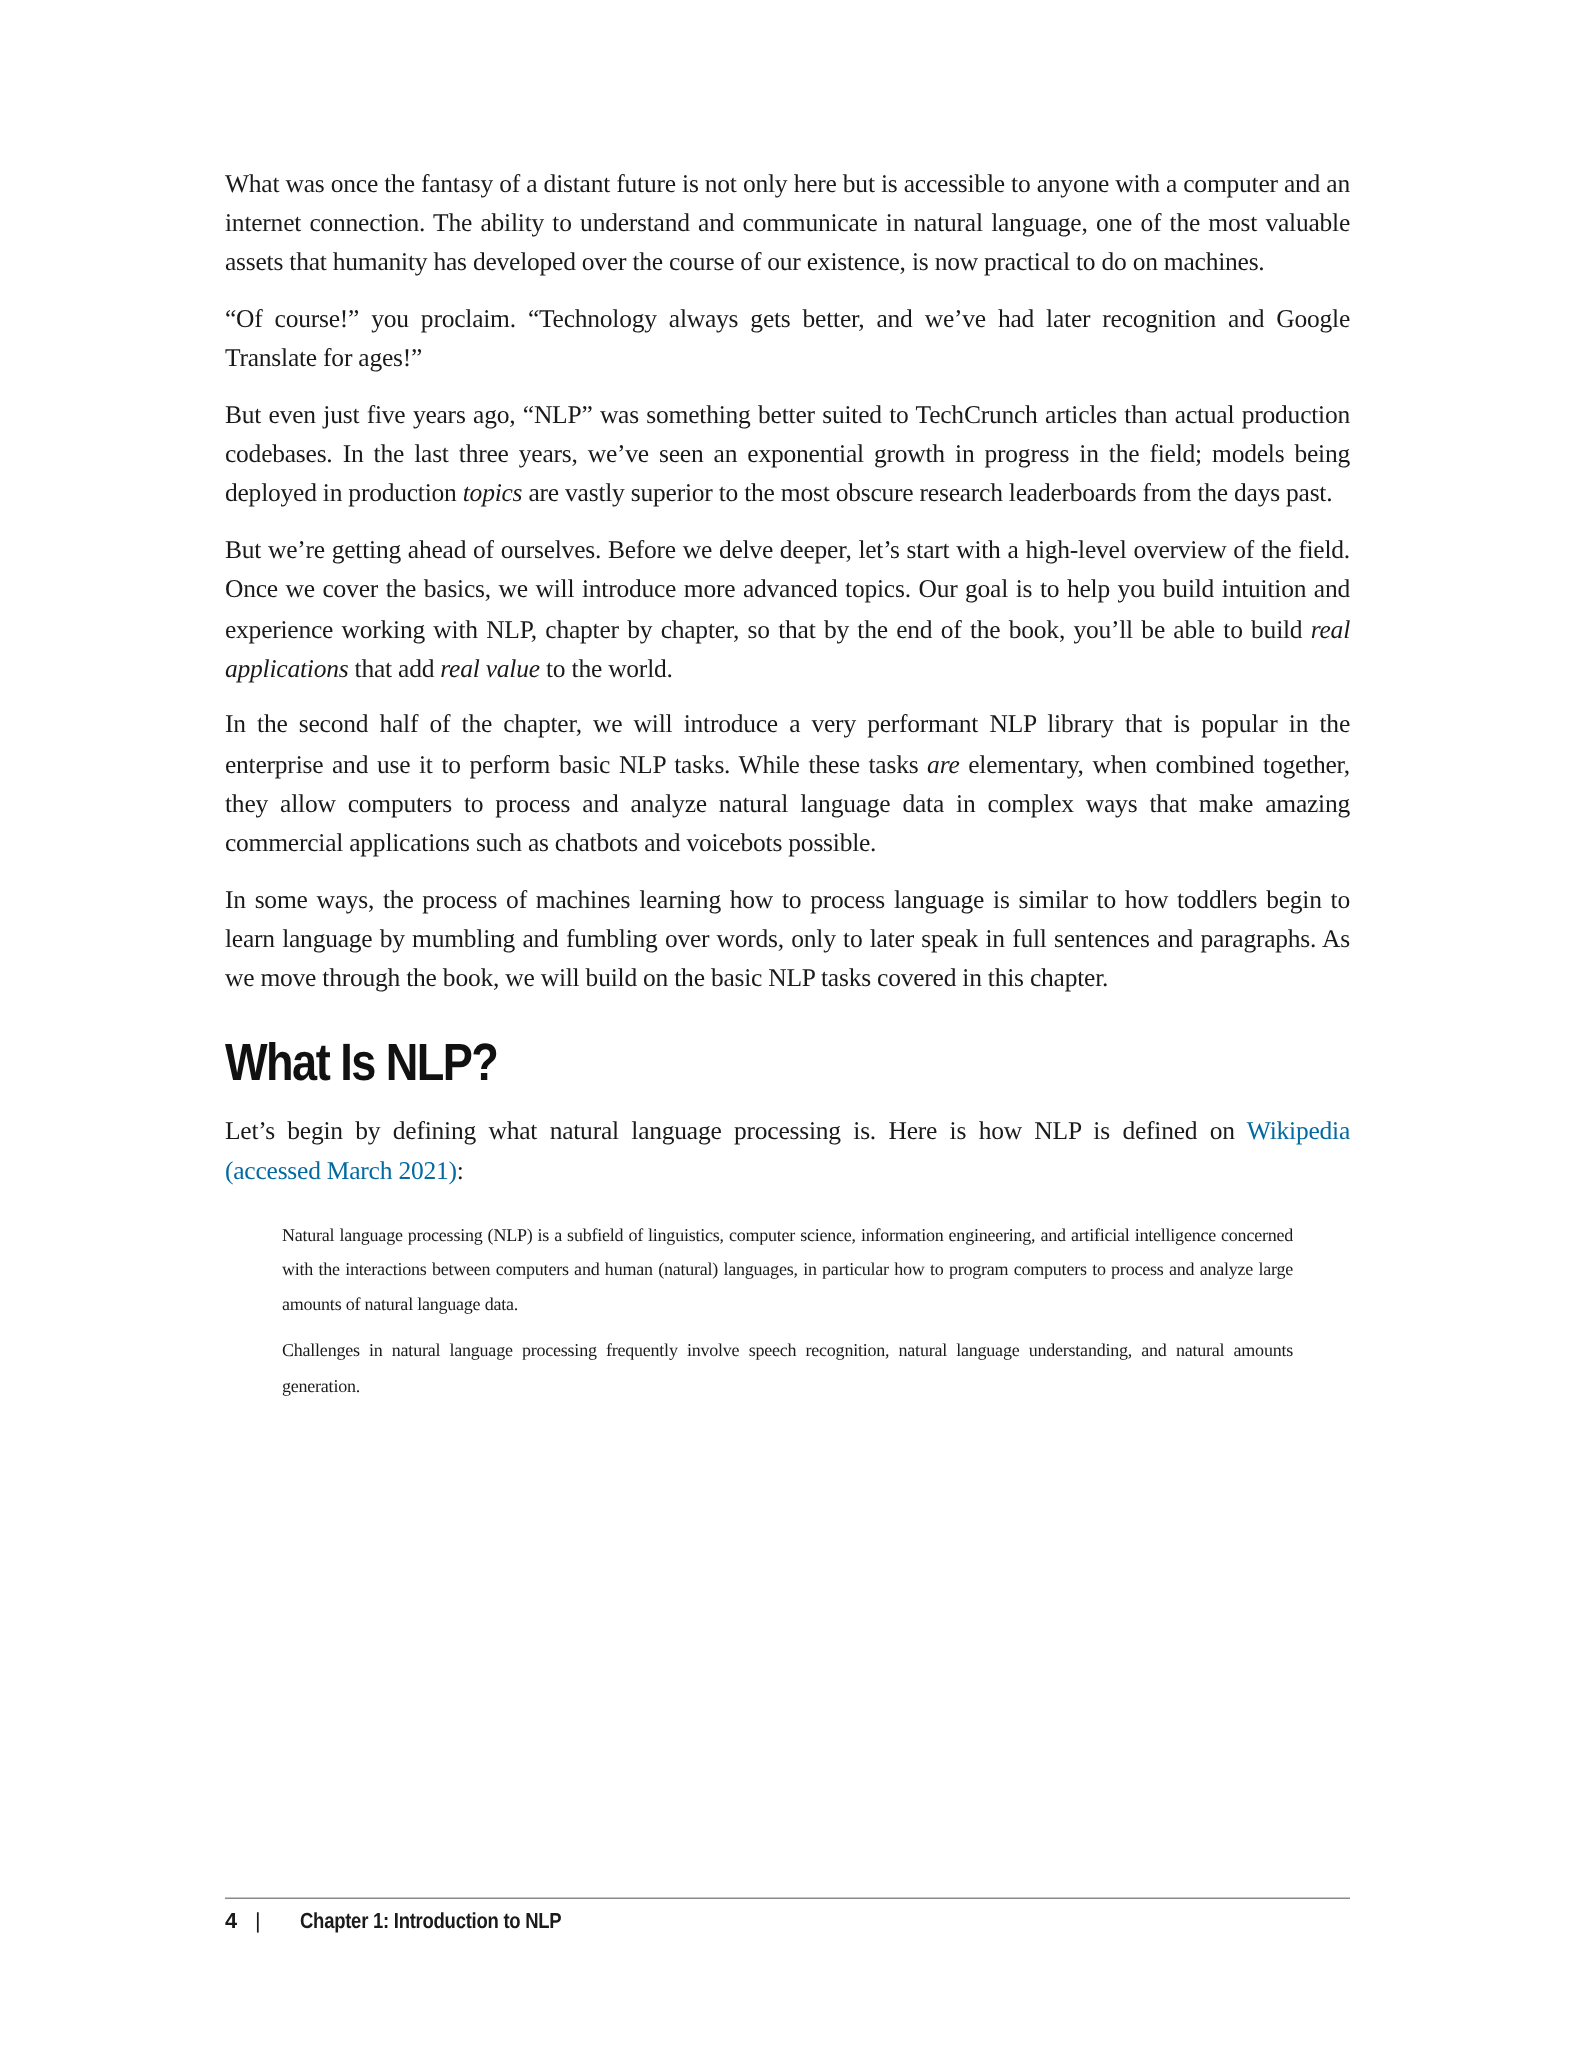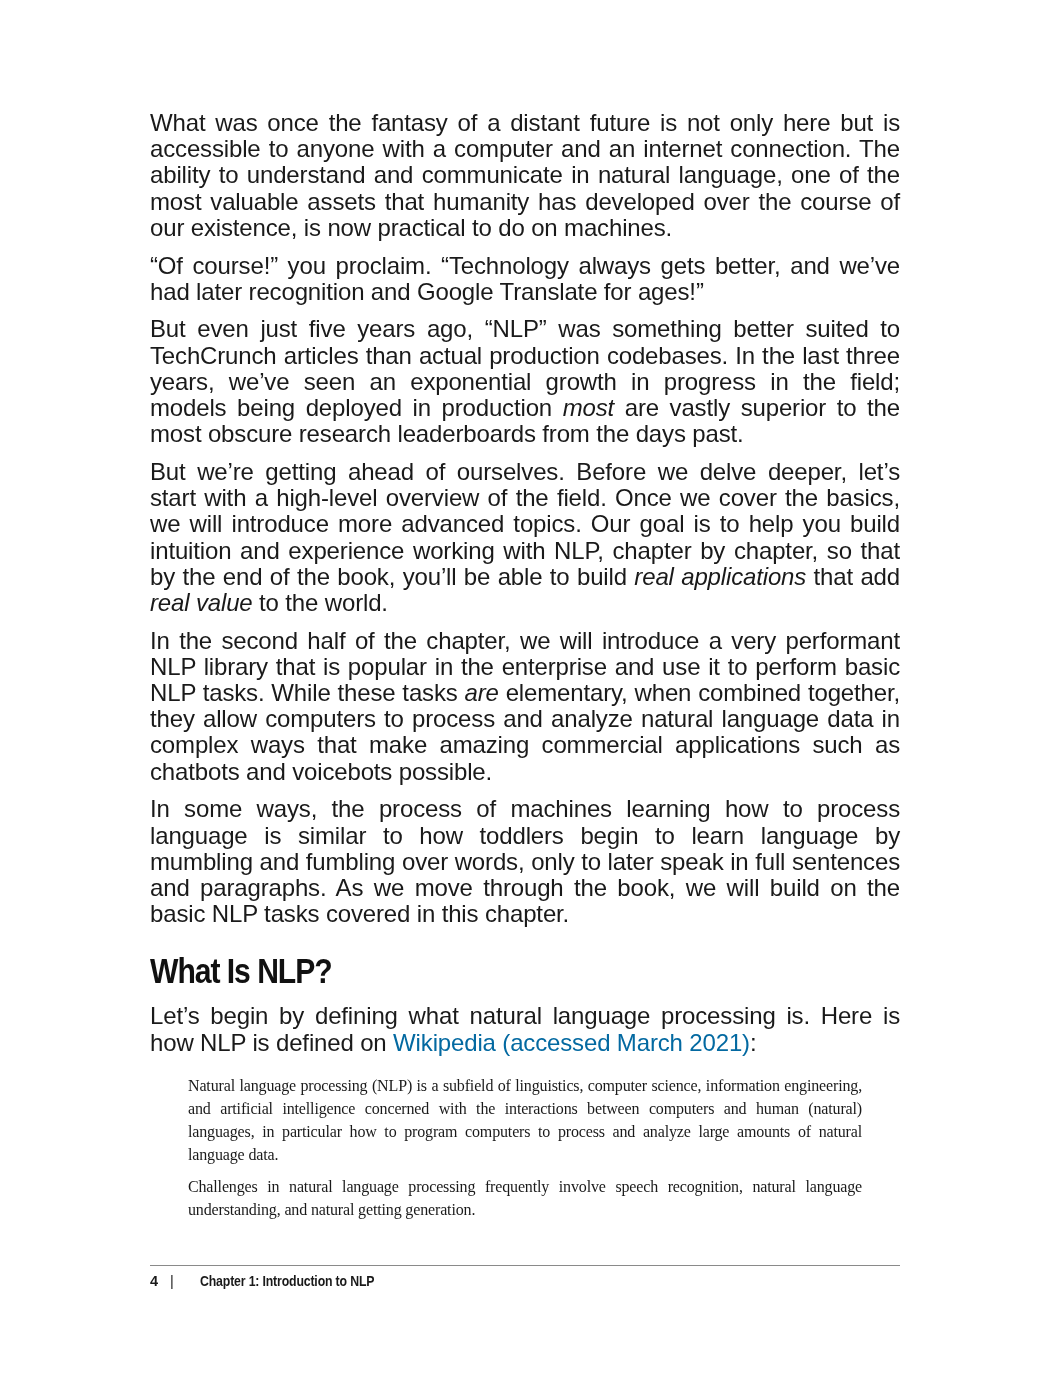--- a/index.html
+++ b/index.html
@@ -1,20 +1,20 @@
 <!DOCTYPE html>
 <html><head>
 <meta charset="utf-8">
 <style>
   html, body { margin: 0; padding: 0; background: #ffffff; }
   body { width: 1050px; height: 1378px; position: relative; overflow: hidden; }
   .page { position: absolute; left: 150px; top: 110px; width: 750px; }
   .para {
-    font-family: Liberation Sans, sans-serif;
-    font-size: 24px;
+    font-family: Liberation Serif, serif;
+    font-size: 17px;
     line-height: 26.2px;
     color: #1a1a1a;
     text-align: justify;
     margin: 0 0 11.5px 0;
     hyphens: manual;
     letter-spacing: -0.15px;
   }
   .para em { font-style: italic; }
   h1.section {
     font-family: "Liberation Sans", "DejaVu Sans", sans-serif;
@@ -24,51 +24,51 @@
     color: #111;
     margin: 22px 0 10px 0;
     letter-spacing: -1.2px;
     transform: scaleX(0.86);
     transform-origin: left center;
   }
   a.link { color: #a11c1c; text-decoration: none; }
   .quote { margin: 18px 38px 0 38px; }
   .quote .qpara {
     font-family: "Liberation Serif", "DejaVu Serif", serif;
-    font-size: 16px;
+    font-size: 12px;
     line-height: 23.2px;
     color: #1a1a1a;
     text-align: justify;
     margin: 0 0 8px 0;
     letter-spacing: -0.15px;
   }
   .footer-rule { position: absolute; left: 150px; top: 1265px; width: 750px; height: 1px; background: #8a8a8a; }
   .footer { position: absolute; left: 150px; top: 1273px; font-family: "Liberation Sans", "DejaVu Sans", sans-serif; font-weight: bold; font-size: 14.5px; color: #1a1a1a; display: flex; align-items: center; }
   .footer .num { width: 20px; }
   .footer .sep { width: 30px; text-align: left; font-weight: normal; }
   .footer .chap { transform: scaleX(0.85); transform-origin: left center; letter-spacing: -0.2px; }
 </style>
 </head>
 <body>
 
 <div class="page">
   <p class="para">What was once the fantasy of a distant future is not only here but is accessible to any­one with a computer and an internet connection. The ability to understand and com­municate in natural language, one of the most valuable assets that humanity has developed over the course of our existence, is now practical to do on machines.</p>
   <p class="para">“Of course!” you proclaim. “Technology always gets better, and we’ve had later rec­ognition and Google Translate for ages!”</p>
-  <p class="para"><span>But even just five years ago, “NLP” was something better suited to TechCrunch arti­cles than actual production codebases. In the last three years, we’ve seen an exponen­tial growth in progress in the field; models being deployed in production </span><em>most</em><span> are vastly superior to the most obscure research leaderboards from the days past.</span></p>
+  <p class="para"><span>But even just five years ago, “NLP” was something better suited to TechCrunch arti­cles than actual production codebases. In the last three years, we’ve seen an exponen­tial growth in progress in the field; models being deployed in production </span><em>topics</em><span> are vastly superior to the most obscure research leaderboards from the days past.</span></p>
   <p class="para"><span>But we’re getting ahead of ourselves. Before we delve deeper, let’s start with a high-level overview of the field. Once we cover the basics, we will introduce more advanced topics. Our goal is to help you build intuition and experience working with NLP, chapter by chapter, so that by the end of the book, you’ll be able to build </span><em>real applications</em><span> that add </span><em>real value</em><span> to the world.</span></p>
   <p class="para"><span>In the second half of the chapter, we will introduce a very performant NLP library that is popular in the enterprise and use it to perform basic NLP tasks. While these tasks </span><em>are</em><span> elementary, when combined together, they allow computers to process and analyze natural language data in complex ways that make amazing commercial appli­cations such as chatbots and voicebots possible.</span></p>
   <p class="para">In some ways, the process of machines learning how to process language is similar to how toddlers begin to learn language by mumbling and fumbling over words, only to later speak in full sentences and paragraphs. As we move through the book, we will build on the basic NLP tasks covered in this chapter.</p>
 
   <h1 class="section">What Is NLP?</h1>
 
   <p class="para"><span>Let’s begin by defining what natural language processing is. Here is how NLP is defined on </span><a class="link" href="#" style="color: #0369a1;">Wikipedia (accessed March 2021)</a><span>:</span></p>
 
   <div class="quote">
     <p class="qpara">Natural language processing (NLP) is a subfield of linguistics, computer science, infor­mation engineering, and artificial intelligence concerned with the interactions between computers and human (natural) languages, in particular how to program computers to process and analyze large amounts of natural language data.</p>
-    <p class="qpara">Challenges in natural language processing frequently involve speech recognition, natu­ral language understanding, and natural getting generation.</p>
+    <p class="qpara">Challenges in natural language processing frequently involve speech recognition, natu­ral language understanding, and natural amounts generation.</p>
   </div>
 </div>
 
 <div class="footer-rule"></div>
 <div class="footer">
   <span class="num">4</span>
   <span class="sep">|</span>
   <span class="chap">Chapter 1: Introduction to NLP</span>
 </div>
 

